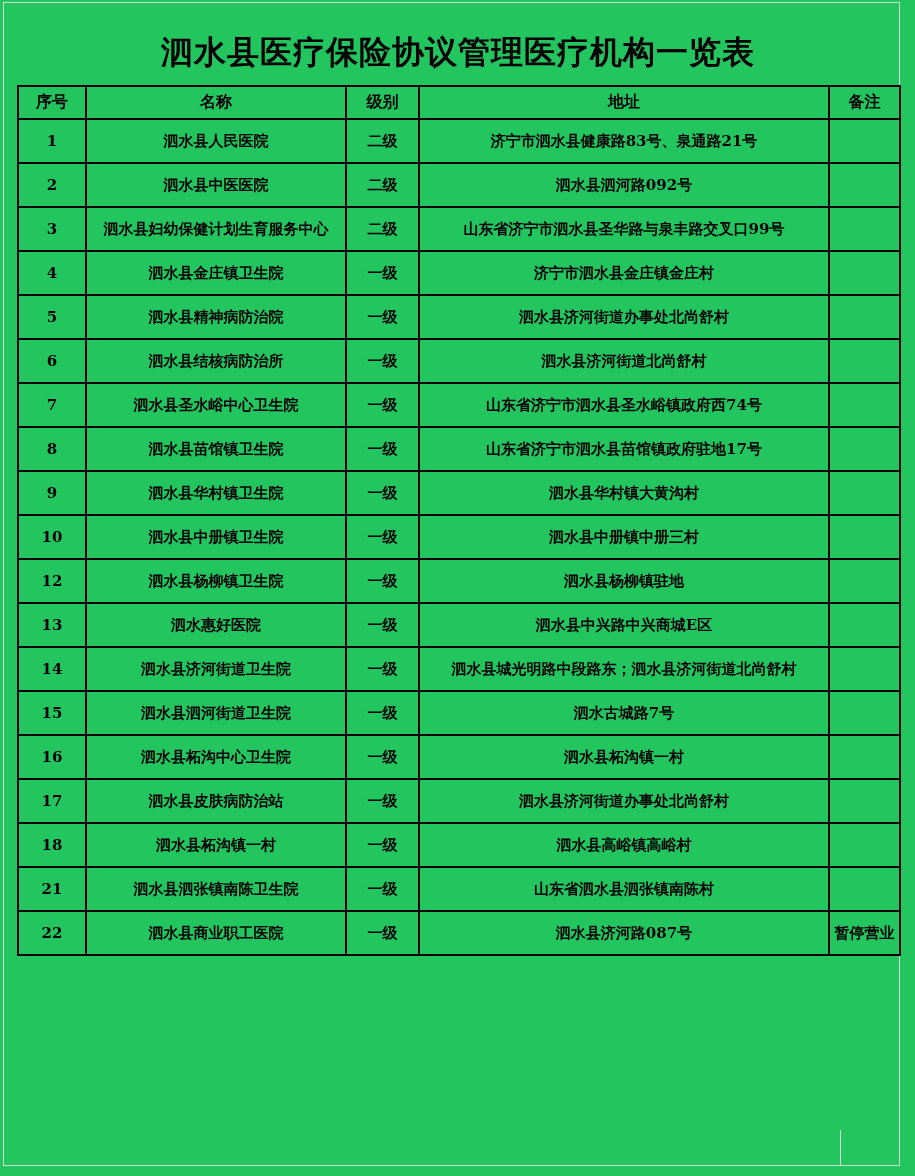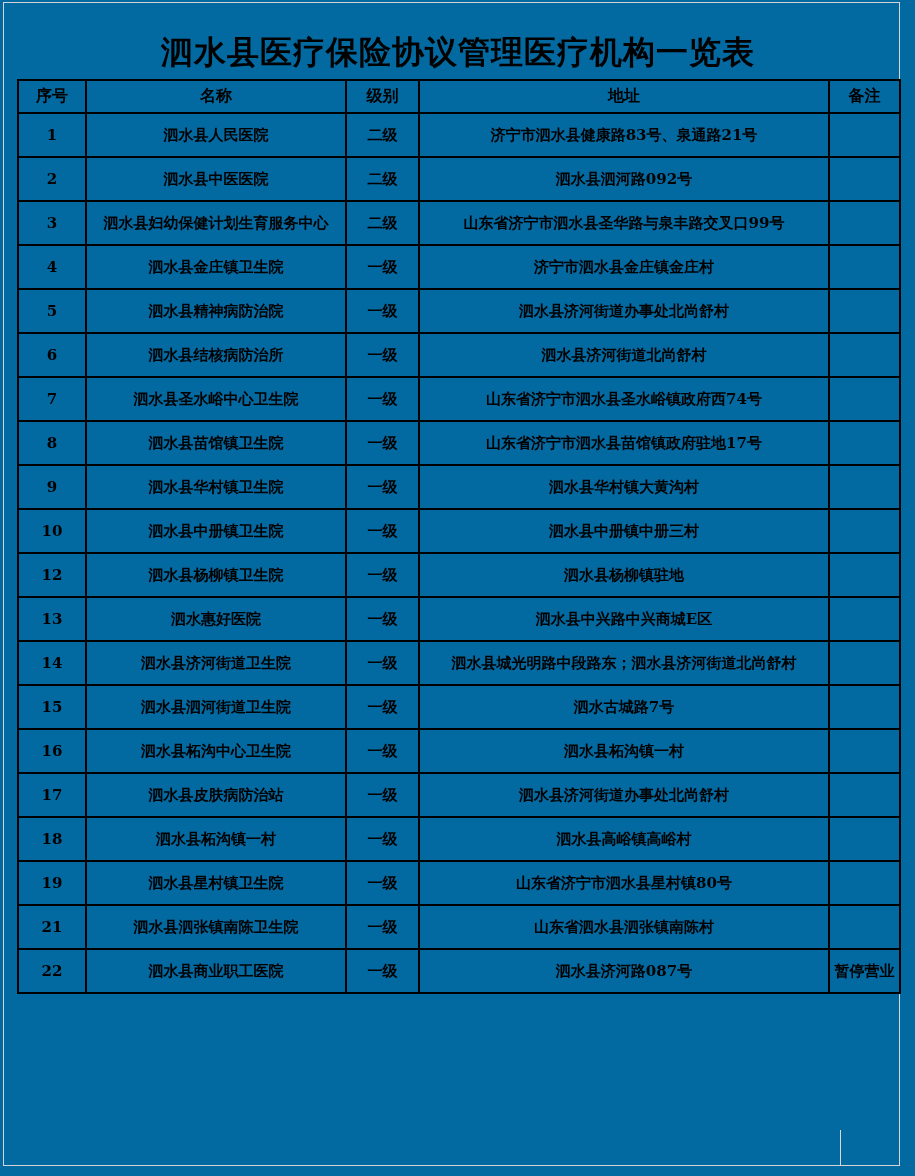--- a/index.html
+++ b/index.html
@@ -4,21 +4,21 @@
 <style>
   html, body {
     margin: 0;
     padding: 0;
     background: #ffffff;
   }
   .canvas {
     position: relative;
     width: 915px;
     height: 1176px;
-    background: #0369a1;
+    background: #22c55e;
     overflow: hidden;
     font-family: "DejaVu Serif", "Liberation Serif", serif;
     color: #000000;
   }
   
   .page-frame {
     position: absolute;
     left: 3px;
     top: 2px;
     width: 897px;
@@ -36,21 +36,21 @@
     line-height: 56px;
     text-align: center;
     font-size: 32px;
     font-weight: 700;
     letter-spacing: 1px;
     white-space: nowrap;
   }
   table.inst {
     position: absolute;
     left: 17px;
-    top: 79px;
+    top: 85px;
     width: 882px;
     border-collapse: collapse;
     table-layout: fixed;
   }
   table.inst th,
   table.inst td {
     border: 2px solid #000000;
     text-align: center;
     vertical-align: middle;
     padding: 0 2px;
@@ -241,27 +241,20 @@
     </tr>
 
     <tr>
       <td>18</td>
       <td>泗水县柘沟镇一村</td>
       <td>一级</td>
       <td>泗水县高峪镇高峪村</td>
       <td class="note-cell"></td>
     </tr>
 
-    <tr>
-      <td>19</td>
-      <td>泗水县星村镇卫生院</td>
-      <td>一级</td>
-      <td>山东省济宁市泗水县星村镇80号</td>
-      <td class="note-cell"></td>
-    </tr>
 
 
     <tr>
       <td>21</td>
       <td>泗水县泗张镇南陈卫生院</td>
       <td>一级</td>
       <td>山东省泗水县泗张镇南陈村</td>
       <td class="note-cell"></td>
     </tr>
 

